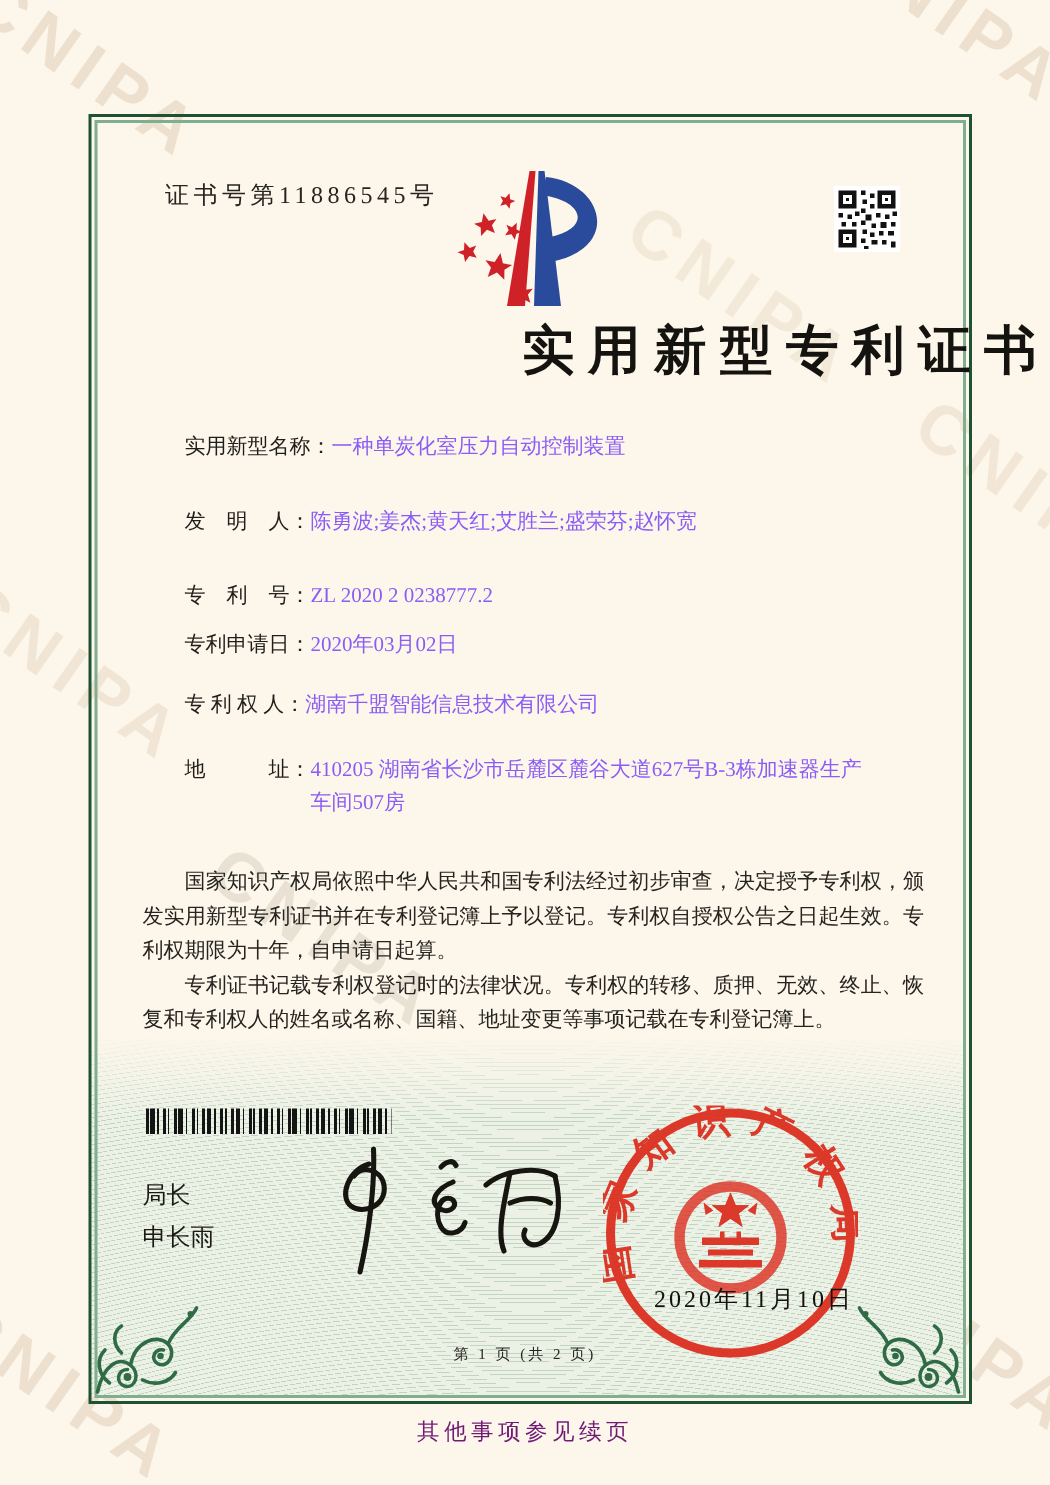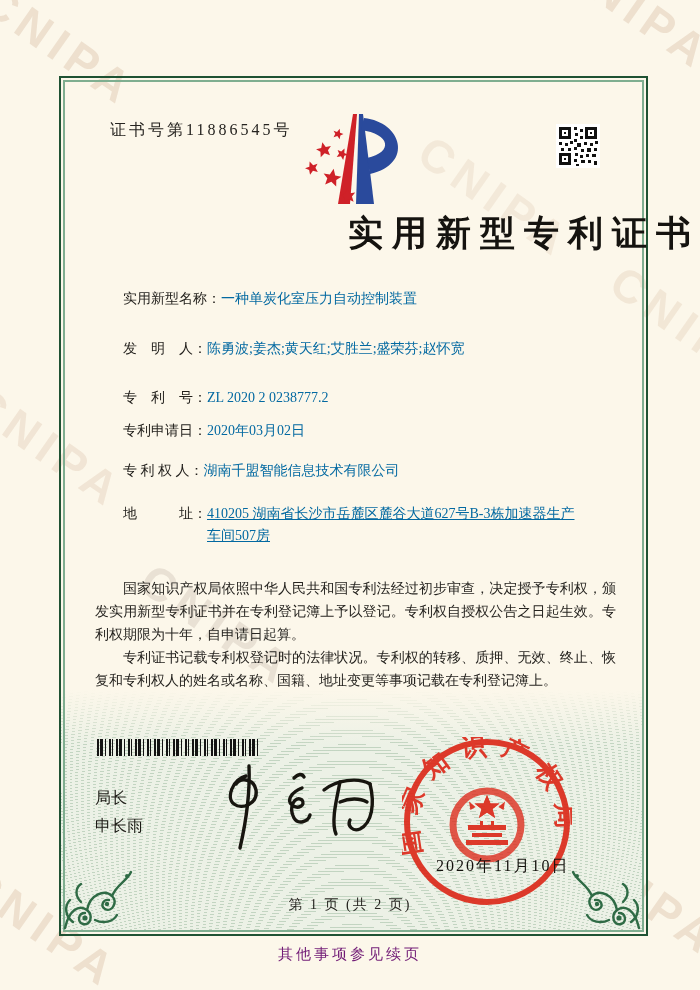--- a/index.html
+++ b/index.html
@@ -39,23 +39,23 @@
   .content{position:absolute;left:0;top:0;width:700px;height:990px;z-index:4;}
   .certno{position:absolute;left:110px;top:120px;font-size:16px;letter-spacing:3px;}
   .logo{position:absolute;left:298px;top:106px;}
   .qr{position:absolute;left:556px;top:124px;}
   .title{
     position:absolute;left:0;top:210px;width:700px;text-align:right;
     font-size:35px;font-weight:bold;letter-spacing:9px;color:#15130f;
   }
   .row{position:absolute;left:95px;font-size:14px;line-height:22px;white-space:nowrap;}
   .row .lbl{color:#201e1a;margin-left:28px;}
-  .row .val{color:#0369a1;}
+  .row .val{color:#8b5cf6;}
   .row .val.wrap{
-    display:inline-block;vertical-align:top;white-space:normal;width:368px;text-decoration:underline;
+    display:inline-block;vertical-align:top;white-space:normal;width:368px;
   }
   .pair2{margin-left:64px;}
   .paras{
     position:absolute;left:95px;top:577px;width:521px;font-size:14px;
     line-height:23px;text-align:justify;color:#262420;
   }
   .paras p{margin:0;text-indent:2em;}
   .barcode{
     position:absolute;left:97px;top:739px;width:164px;height:17px;
     background-image:repeating-linear-gradient(90deg,
@@ -65,21 +65,21 @@
   }
   .official{position:absolute;left:95px;top:784px;font-size:16px;line-height:28px;color:#1b1914;}
   .sig{position:absolute;left:212px;top:760px;}
   .seal{position:absolute;left:402px;top:737px;width:170px;height:170px;z-index:5;}
   .seal-date{
     position:absolute;left:436px;top:856px;font-size:16px;letter-spacing:2px;
     color:#14120e;z-index:6;white-space:nowrap;
   }
   .pageinfo{
     position:absolute;left:0;top:896px;width:700px;text-align:center;
-    font-size:14px;letter-spacing:2px;color:#262420;z-index:4;
+    font-size:10px;letter-spacing:2px;color:#262420;z-index:4;
   }
   .contnote{
     position:absolute;left:0;top:945px;width:700px;text-align:center;
     font-size:15px;letter-spacing:3px;color:#701a75;
   }
 </style>
 </head>
 <body>
 
 <span class="wm" style="left:-28px;top:18px">CNIPA</span>

